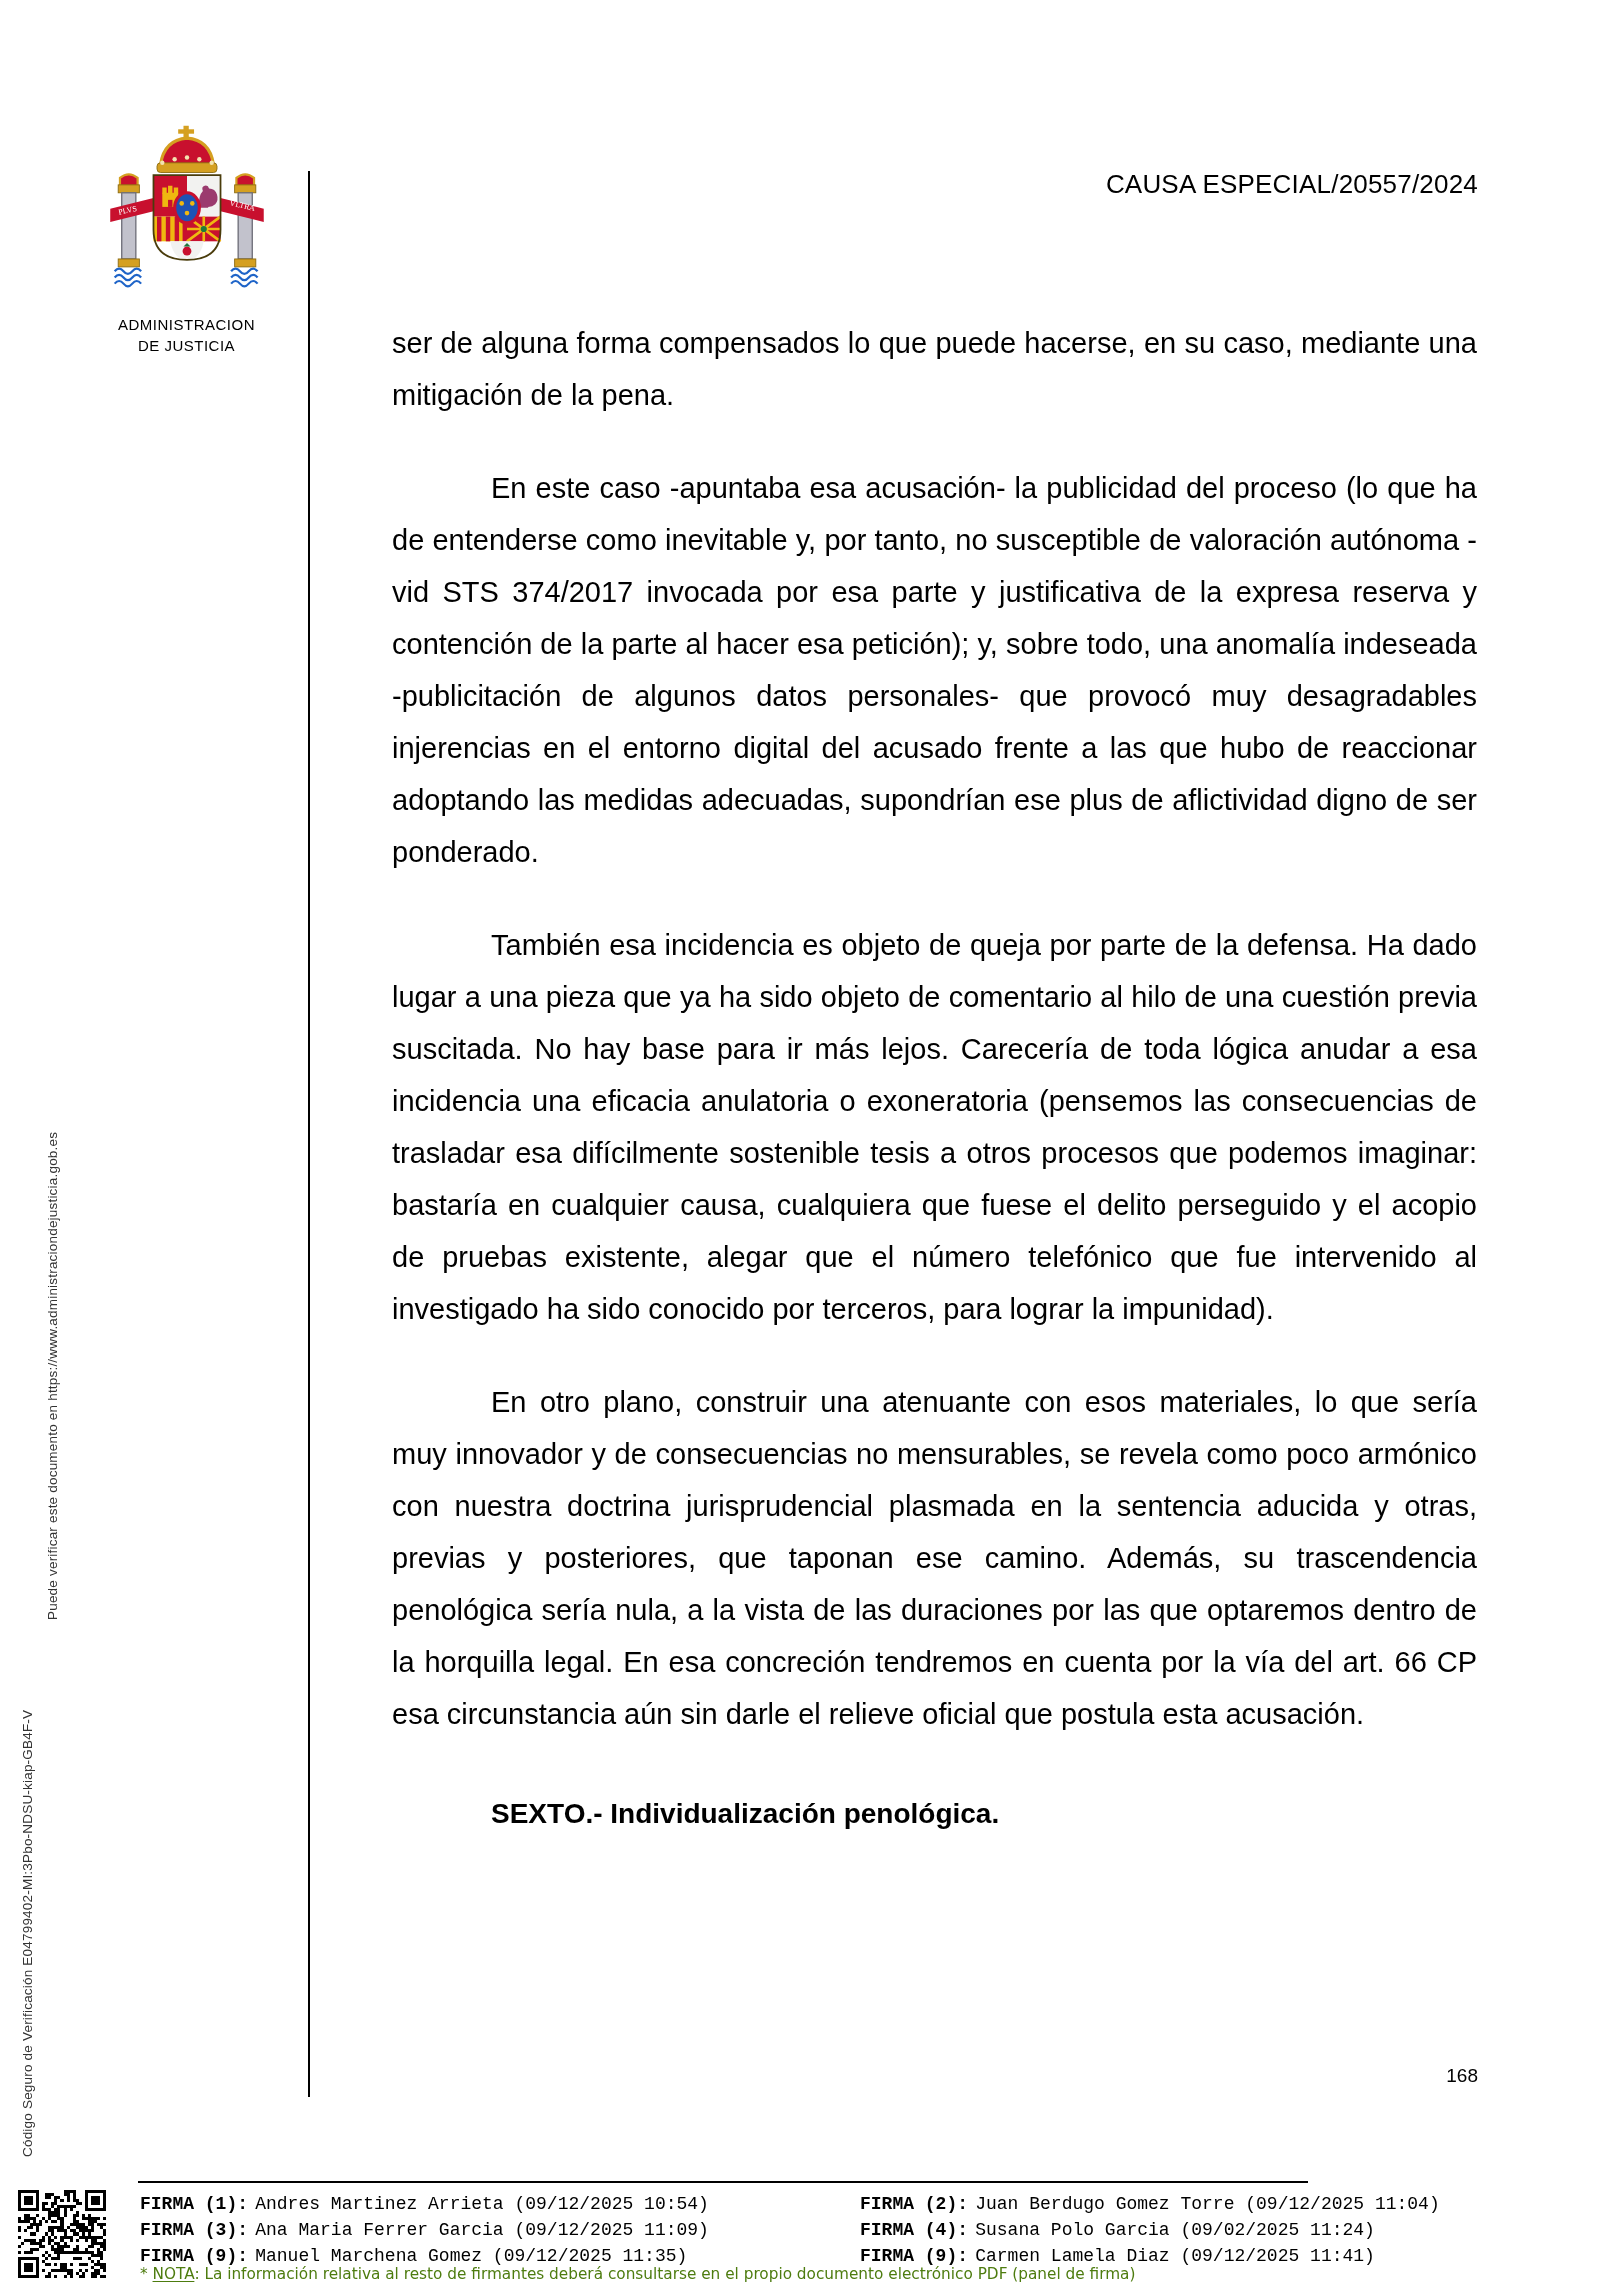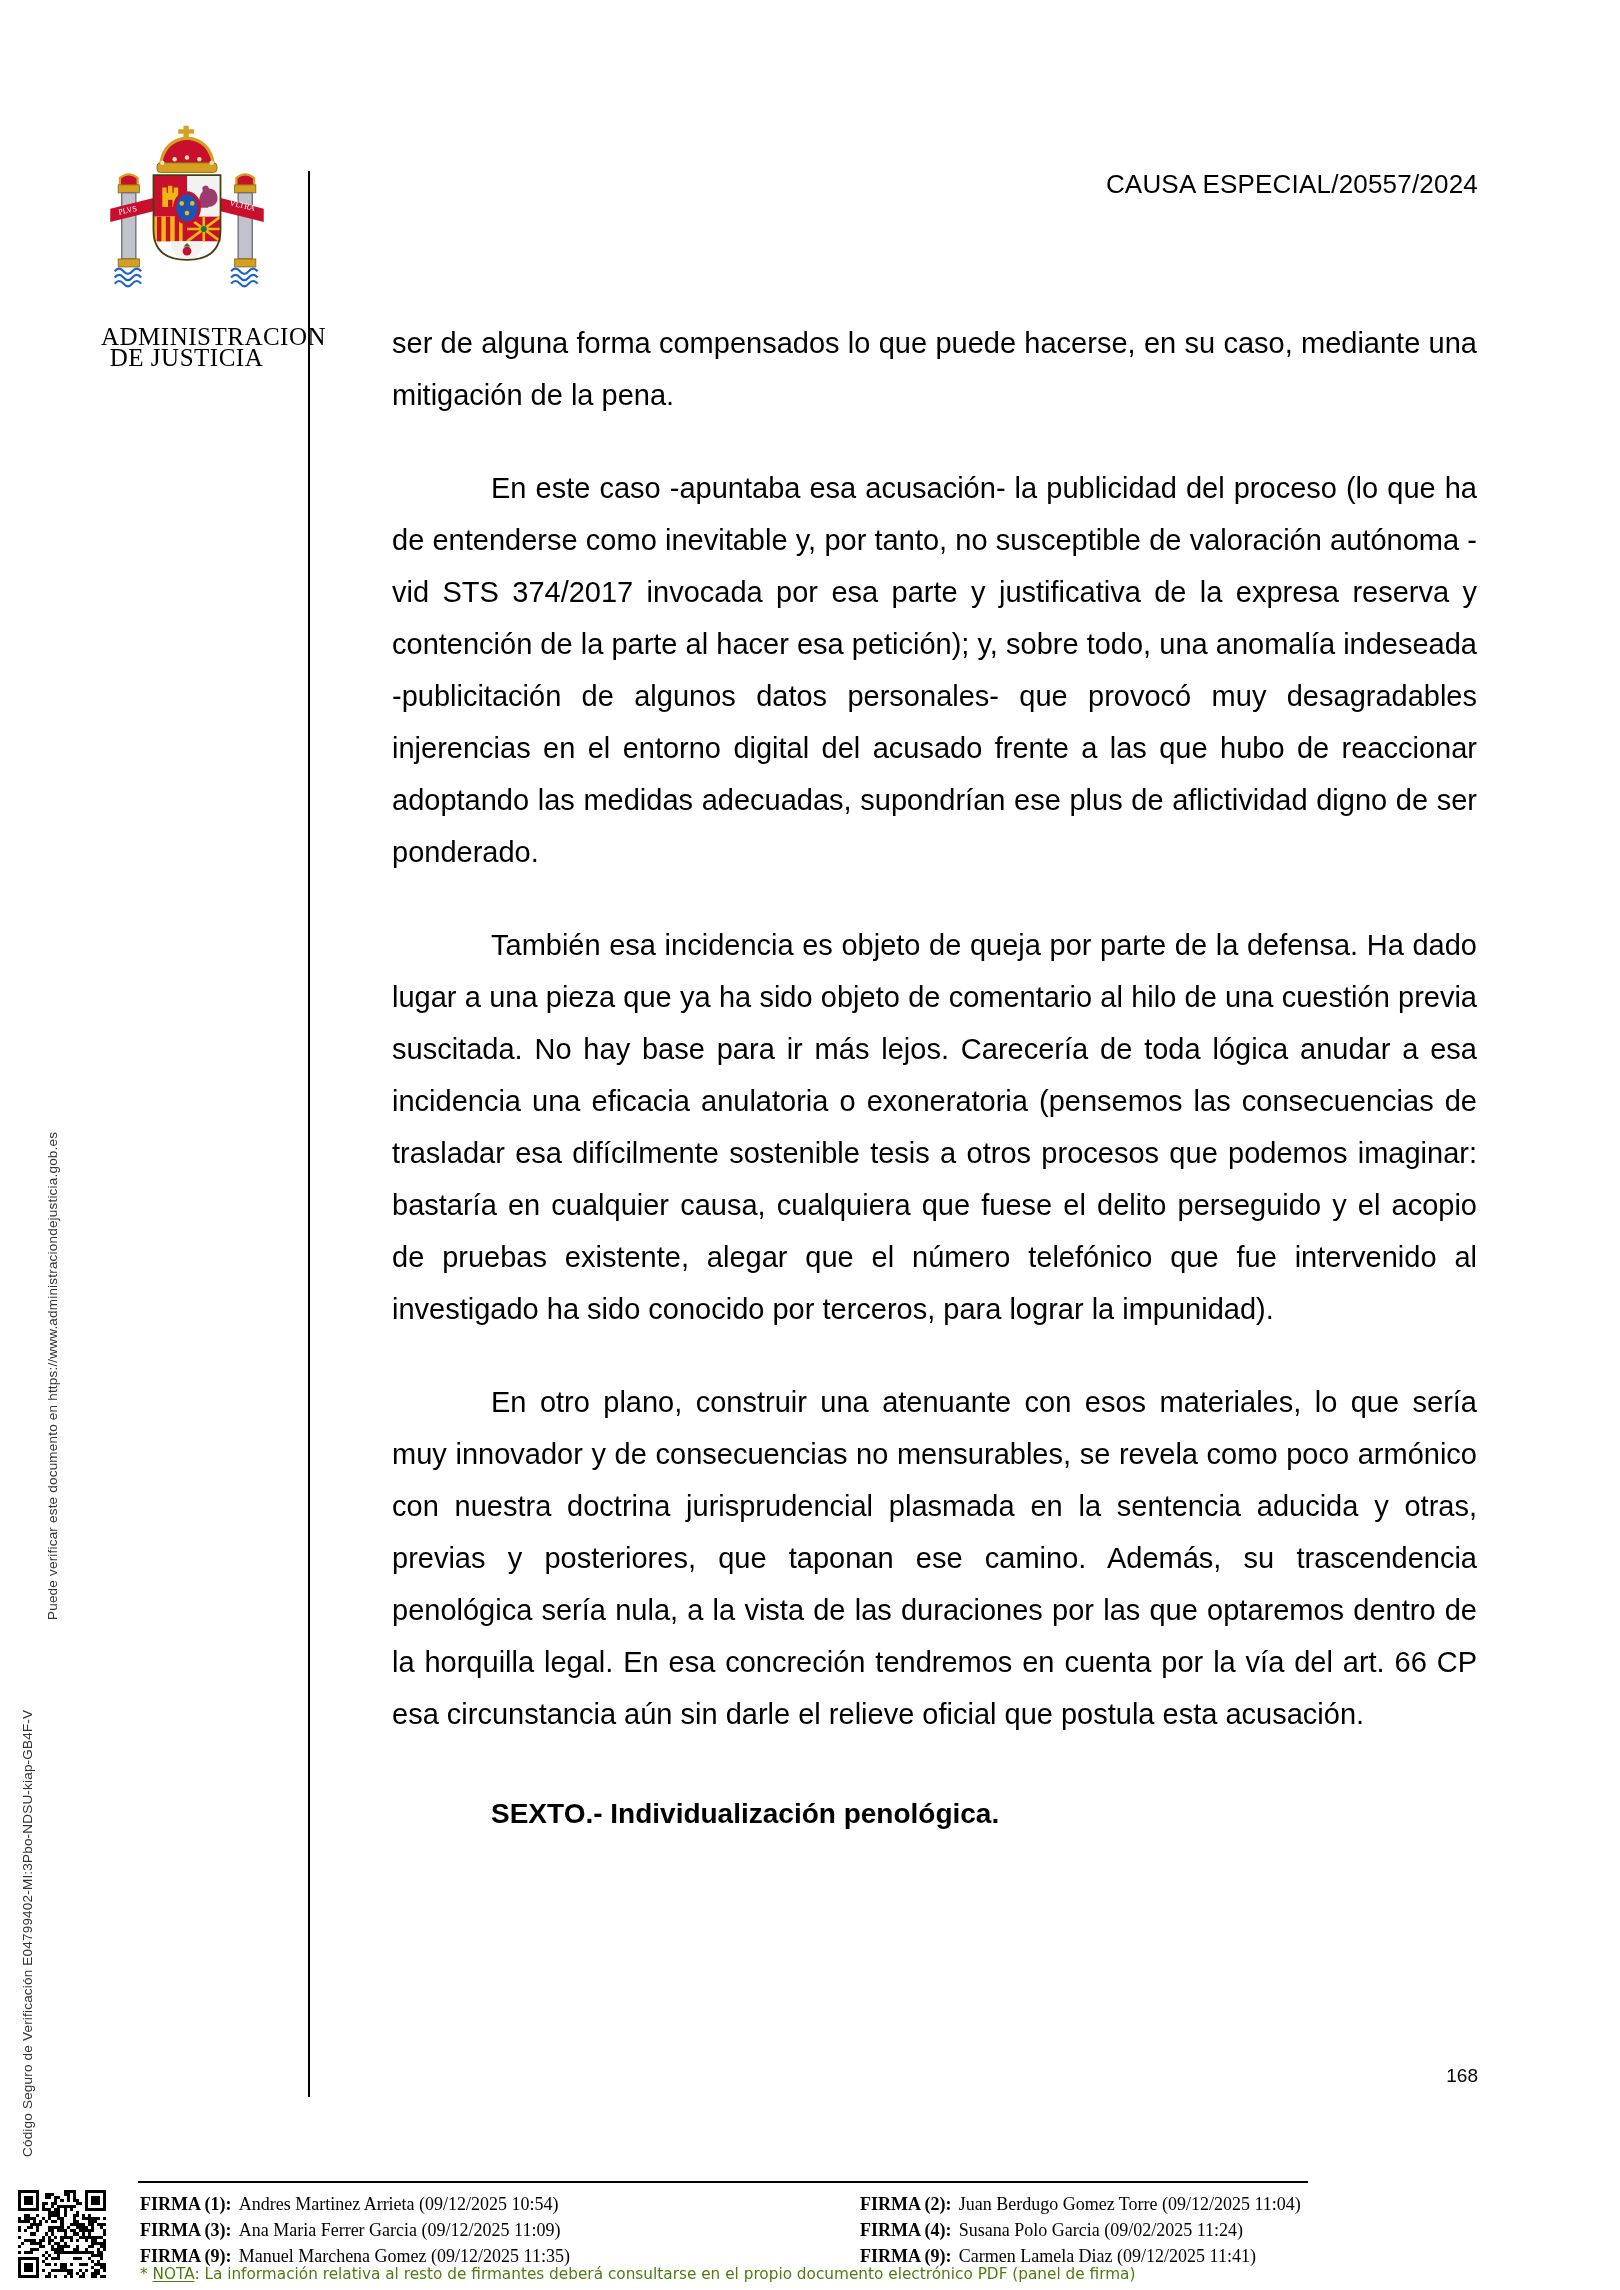--- a/index.html
+++ b/index.html
@@ -1,39 +1,39 @@
 <!DOCTYPE html>
 <html style="font-size:14.4px"><head>
 <meta charset="utf-8">
 <style>
   html,body{margin:0;padding:0;background:#fff;}
   .page{position:relative;width:1620px;height:2291px;background:#ffffff;overflow:hidden;
         font-family:"Liberation Sans",sans-serif;color:#000;}
   
   .letterhead{position:absolute;left:101px;top:124px;width:171px;text-align:center;}
-  .letterhead-text{margin-top:12px;font-family:Liberation Serif, serif;font-size:25px;
+  .letterhead-text{margin-top:0;font-family:Liberation Sans, sans-serif;font-size:15px;
         line-height:21px;letter-spacing:0.5px;color:#000;}
   
   .case-ref{position:absolute;top:169px;right:142px;font-size:26px;letter-spacing:0.2px;margin-left:24px;}
   
   .separator{position:absolute;left:308px;top:171px;width:1.8px;height:1926px;background:#000;}
   
   .body-text{position:absolute;left:392px;top:317px;width:1085px;}
   .body-text p{margin:0 0 41px 0;font-size:29px;line-height:52px;text-align:justify;}
   .body-text p.indent{text-indent:99px;}
   .section-heading{margin:58px 0 0 0;font-size:28px;font-weight:bold;text-indent:99px;}
   .page-number{position:absolute;top:2065px;right:142px;font-size:19px;}
   
   .v-text{position:absolute;transform:rotate(-90deg);transform-origin:0 0;
         font-size:13.5px;color:#333;white-space:nowrap;letter-spacing:0.2px;}
   
   .footer-divider{position:absolute;left:138px;top:2181px;width:1170px;height:1.8px;background:#000;}
   .qr{position:absolute;left:18px;top:2189px;width:88px;height:90px;}
   .sig-col{position:absolute;top:2191px;font-size:18px;line-height:26px;
-        font-family:Liberation Serif, serif;}
+        font-family:Liberation Mono, monospace;}
   .sig-col.left{left:140px;}
   .sig-col.right{left:860px;}
   .sig-label{font-weight:bold;margin-right:7.2px;}
   .nota{position:absolute;left:140px;top:2265px;font-size:15.3px;
         font-family:"DejaVu Sans","Liberation Sans",sans-serif;color:#4d7c0f;}
   .nota u{text-underline-offset:1.8px;}
 </style>
 </head>
 <body>
 

